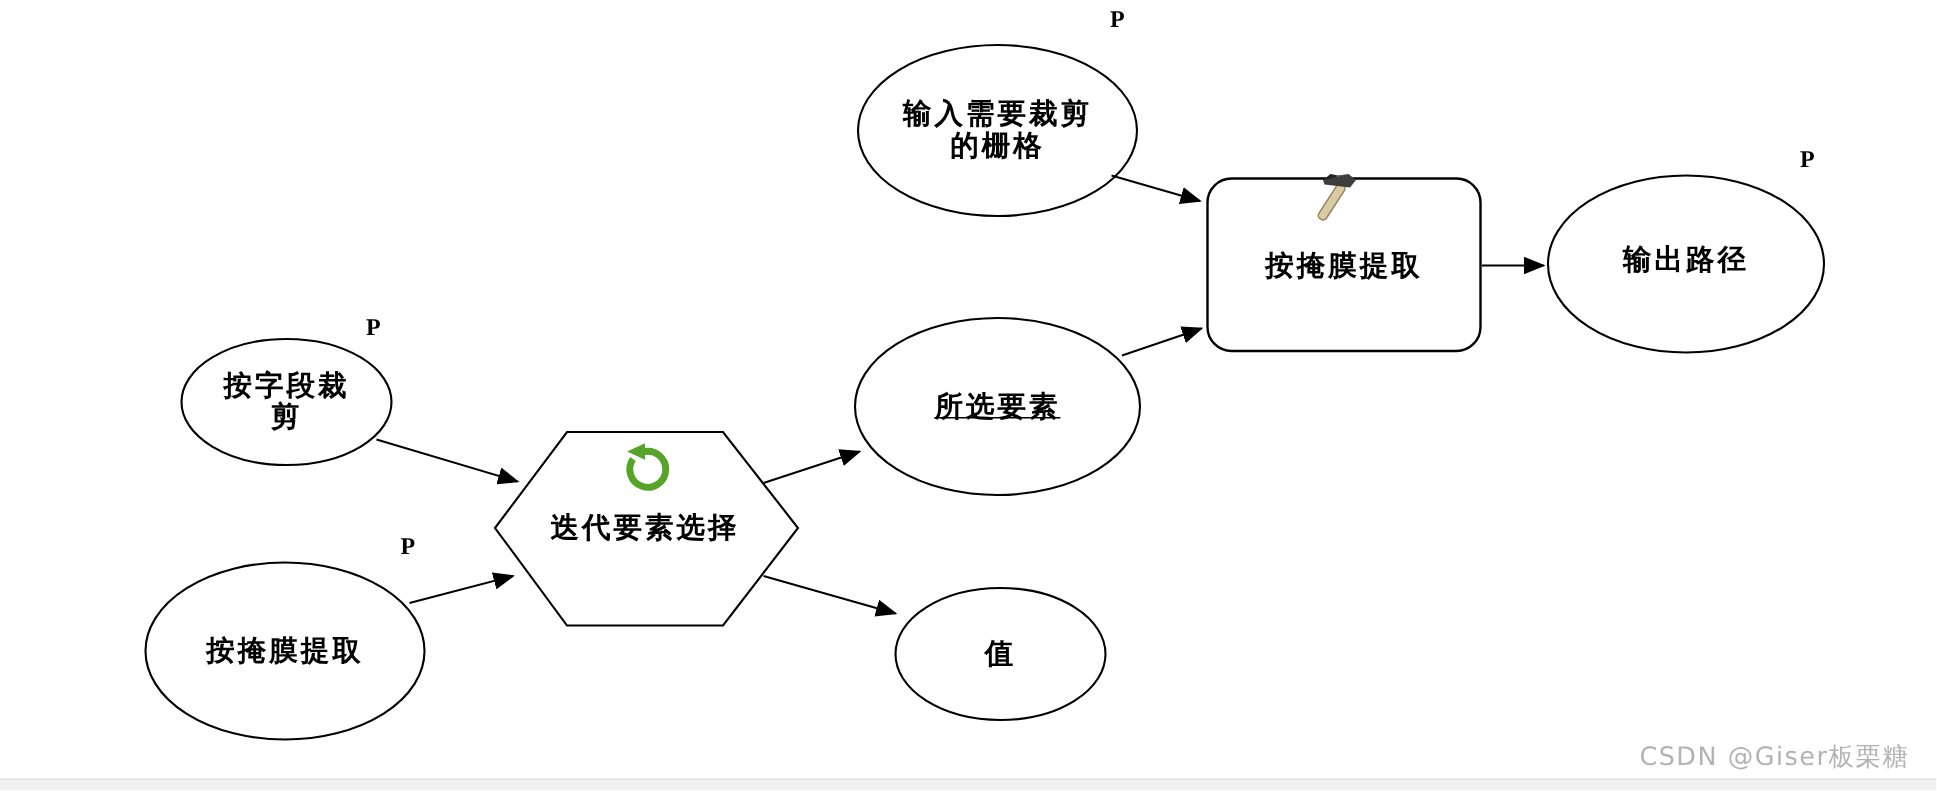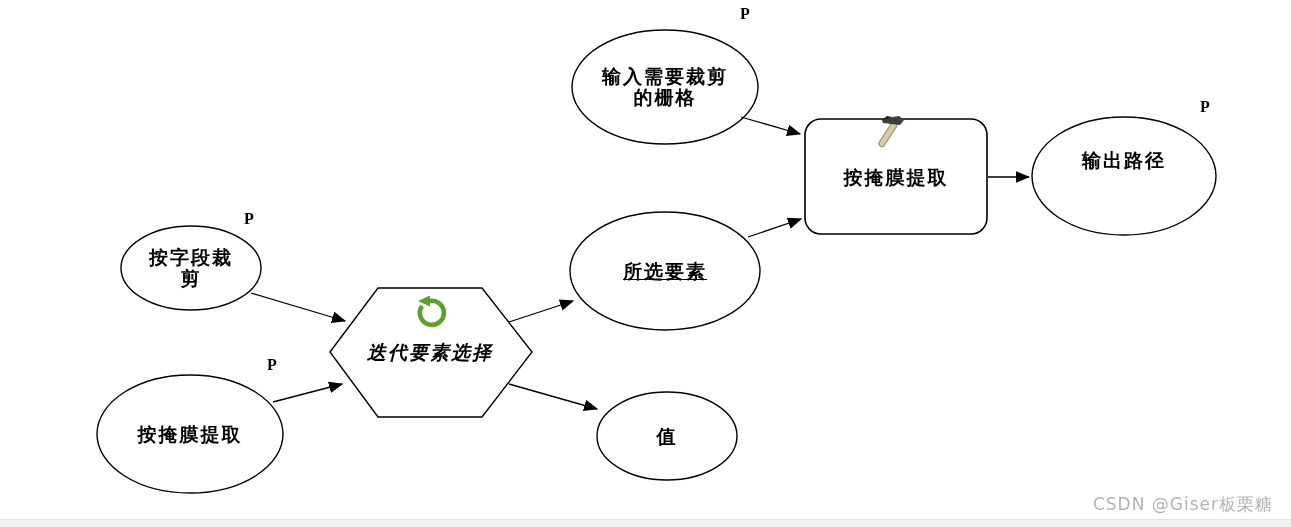--- a/index.html
+++ b/index.html
@@ -68,27 +68,27 @@
       <path d="M -9,-7 A 12,12 0 1 0 -2,-11.8" fill="none" stroke="#58a32a" stroke-width="4.6"></path>
       <polygon points="-13,-12 -1,-17.5 -1,-6.5" fill="#58a32a"></polygon>
     </g>
   </svg>
 
   <div class="node-label" style="left:555px;top:66px;">
     <span class="ln">输入需要裁剪</span>
     <span class="ln">的栅格</span>
   </div>
   <div class="node-label" style="left:786px;top:167px;">按掩膜提取</div>
-  <div class="node-label" style="left:1014px;top:150px;">输出路径</div>
+  <div class="node-label" style="left:1014px;top:163px;">输出路径</div>
   <div class="node-label" style="left:81px;top:247px;">
     <span class="ln">按字段裁</span>
     <span class="ln">剪</span>
   </div>
   <div class="node-label" style="left:80px;top:424px;">按掩膜提取</div>
-  <div class="node-label" style="left:320px;top:342px;font-style:italic;">迭代要素选择</div>
+  <div class="node-label" style="left:320px;top:342px;">迭代要素选择</div>
   <div class="node-label" style="left:555px;top:261px;text-decoration:underline;">所选要素</div>
   <div class="node-label" style="left:557px;top:426px;">值</div>
 
   <div class="p-marker" style="left:740px;top:5px;">P</div>
   <div class="p-marker" style="left:1200px;top:98px;">P</div>
   <div class="p-marker" style="left:244px;top:210px;">P</div>
   <div class="p-marker" style="left:267px;top:356px;">P</div>
 
   <div class="watermark">CSDN @Giser板栗糖</div>
 

